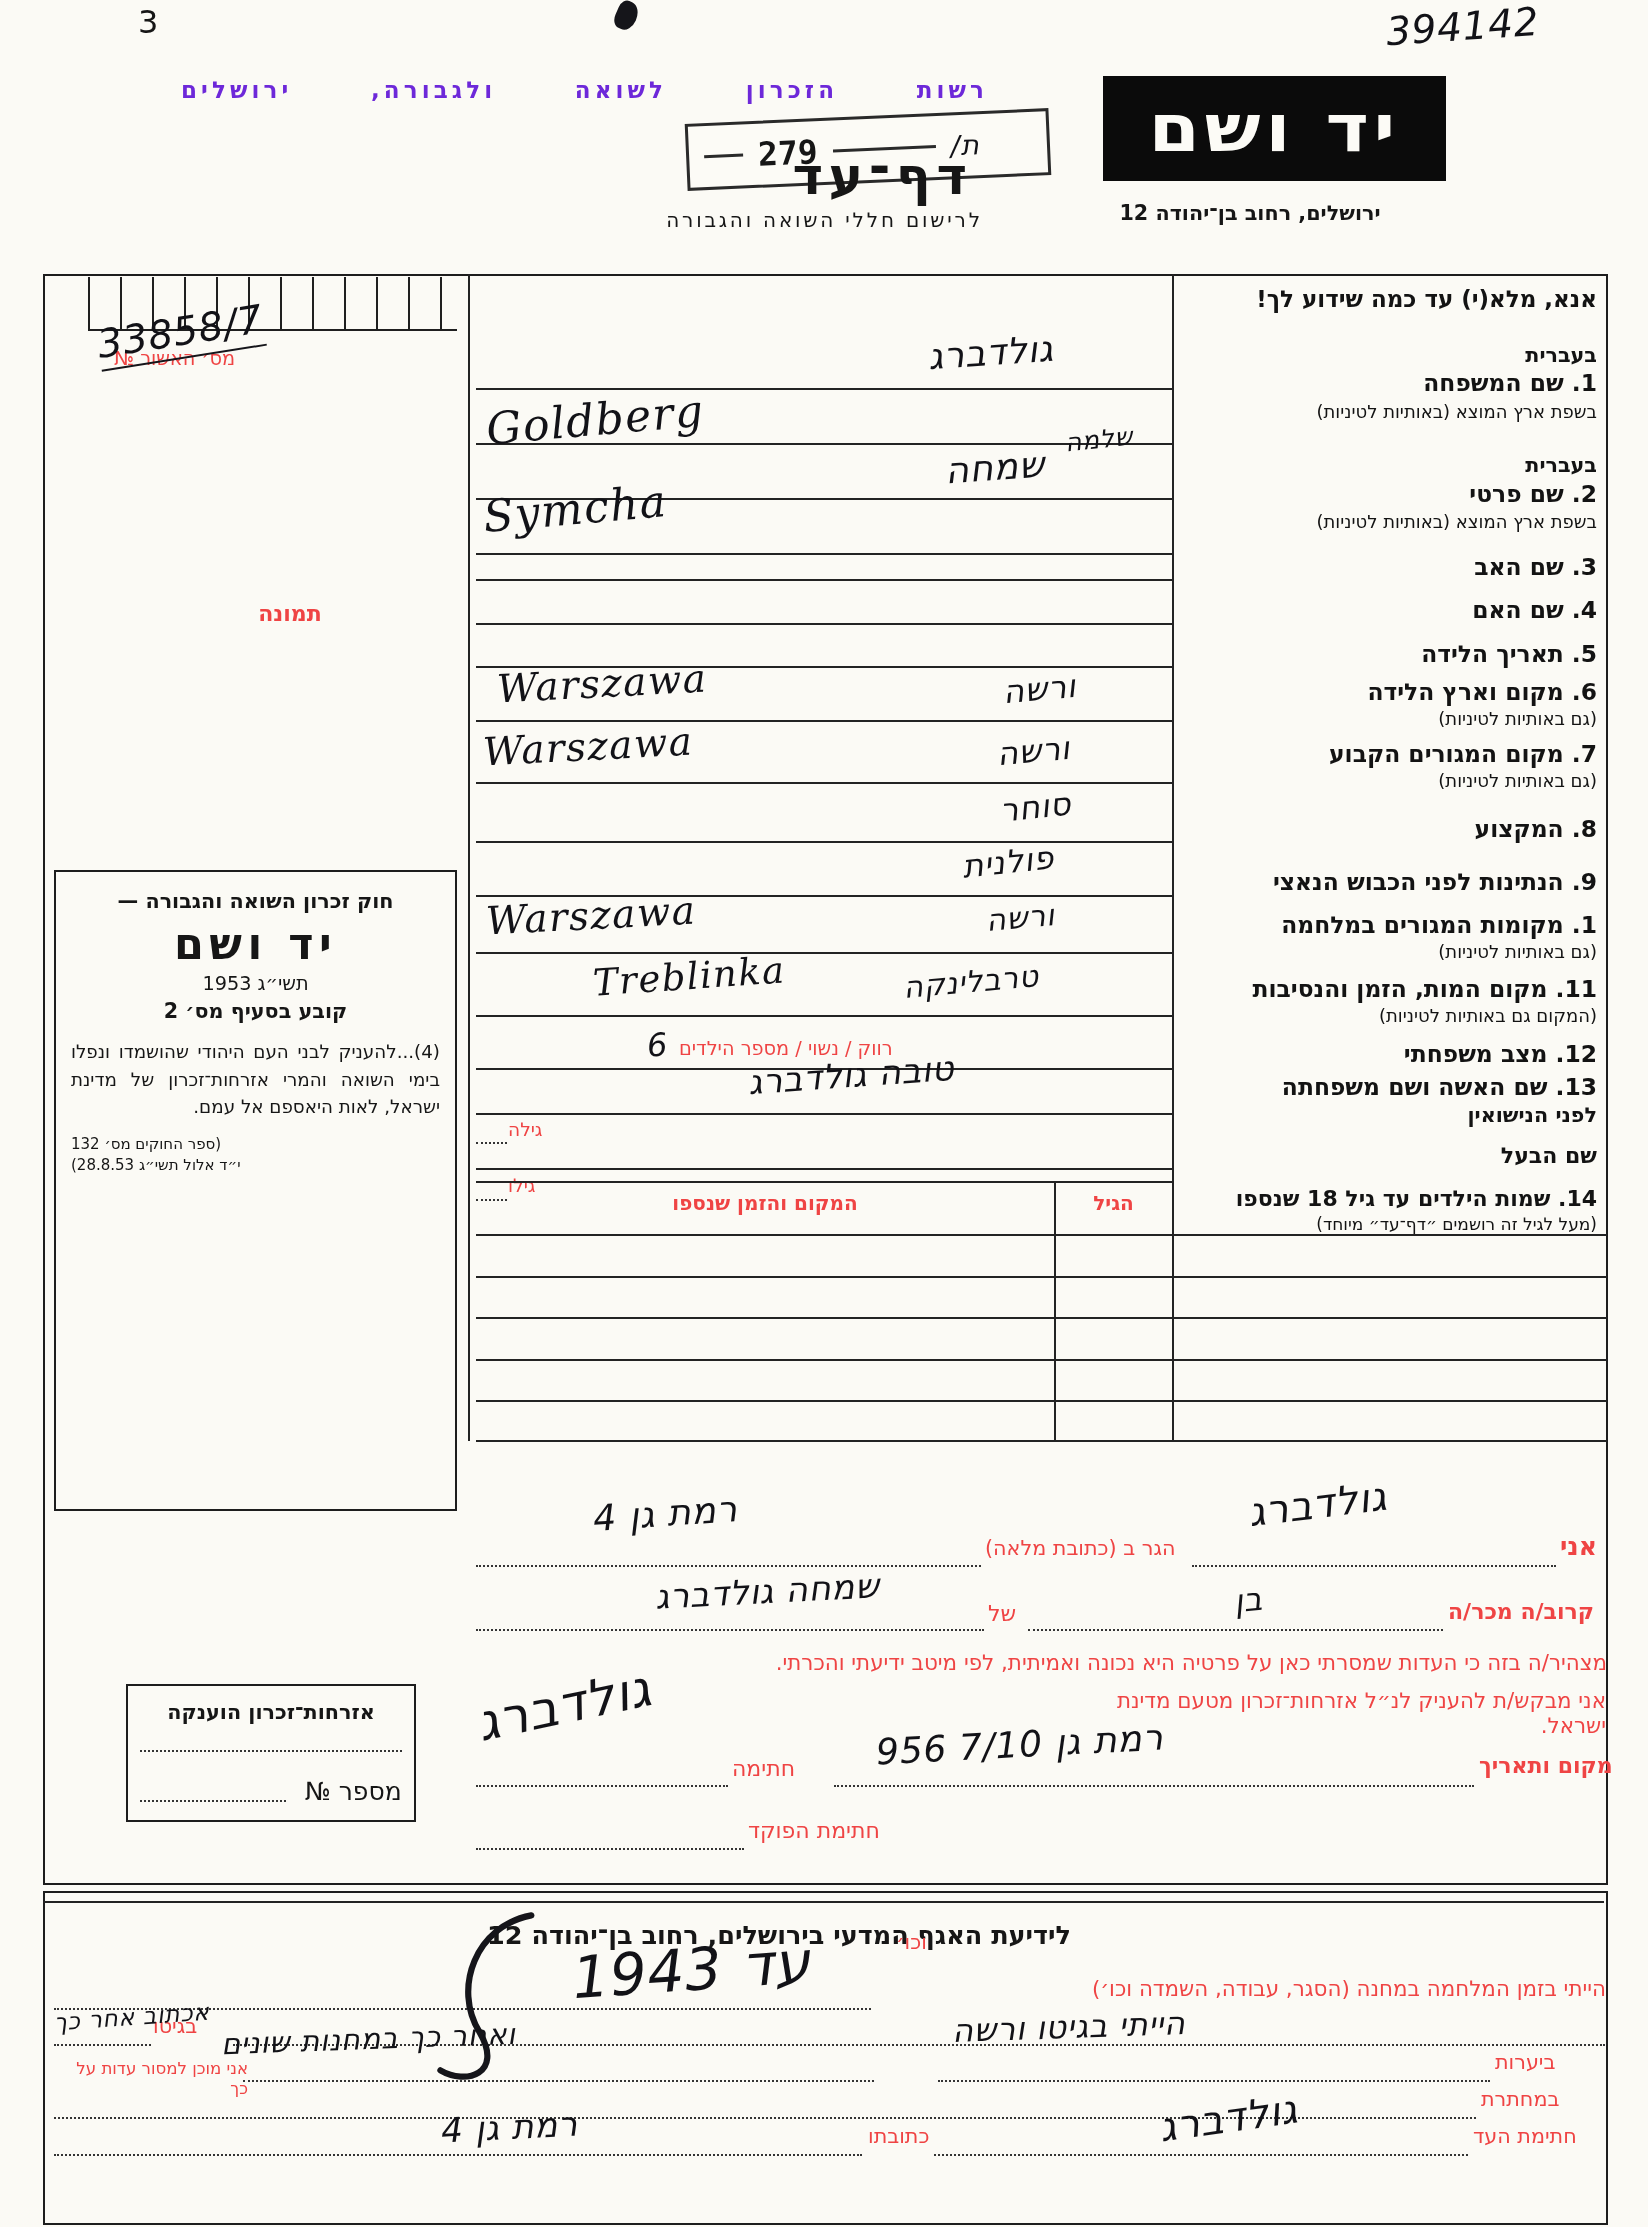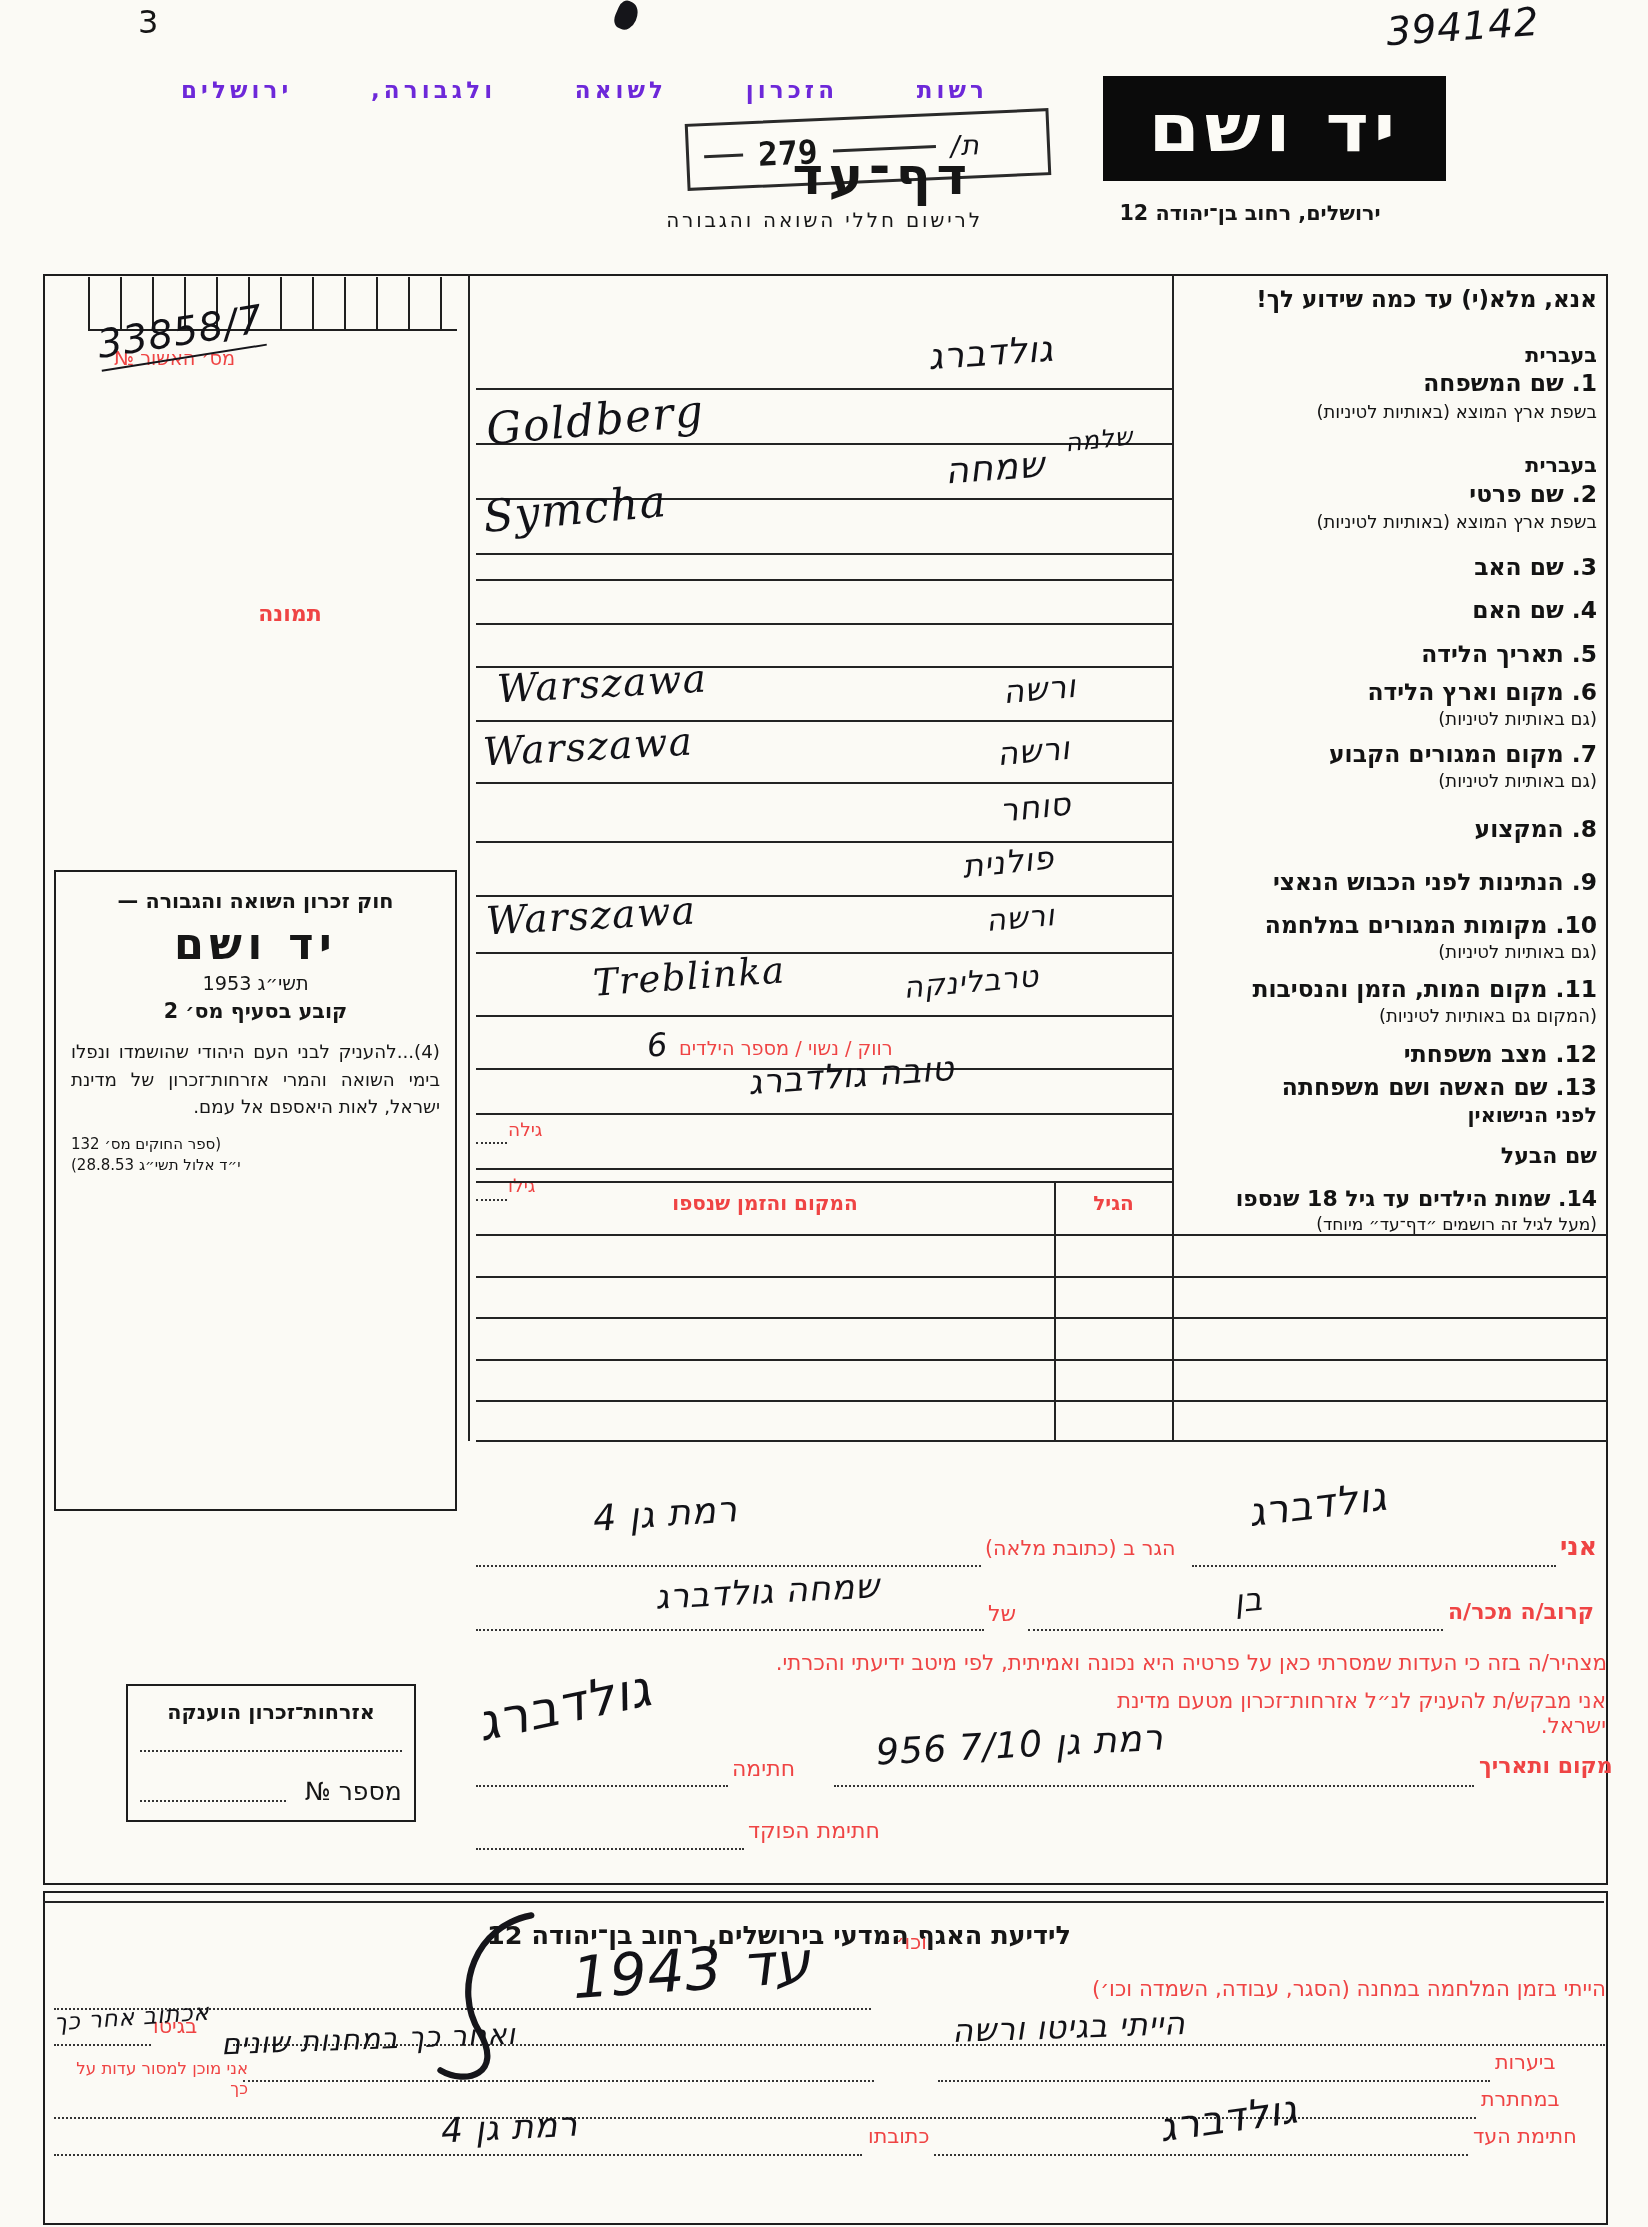--- a/index.html
+++ b/index.html
@@ -145,21 +145,21 @@
 
   <div class="lbl b" style="top:679px;font-size:23.4px;">6. מקום וארץ הלידה</div>
   <div class="lbl" style="top:708px;font-size:18px;">(גם באותיות לטיניות)</div>
 
   <div class="lbl b" style="top:741px;font-size:23.4px;">7. מקום המגורים הקבוע</div>
   <div class="lbl" style="top:770px;font-size:18px;">(גם באותיות לטיניות)</div>
 
   <div class="lbl b" style="top:816px;font-size:23.4px;">8. המקצוע</div>
   <div class="lbl b" style="top:869px;font-size:23.4px;">9. הנתינות לפני הכבוש הנאצי</div>
 
-  <div class="lbl b" style="top:912px;font-size:23.4px;">10. מקומות המגורים במלחמה</div>
+  <div class="lbl b" style="top:912px;font-size:23.4px;">1. מקומות המגורים במלחמה</div>
   <div class="lbl" style="top:941px;font-size:18px;">(גם באותיות לטיניות)</div>
 
   <div class="lbl b" style="top:976px;font-size:23.4px;">11. מקום המות, הזמן והנסיבות</div>
   <div class="lbl" style="top:1005px;font-size:18px;">(המקום גם באותיות לטיניות)</div>
 
   <div class="lbl b" style="top:1041px;font-size:23.4px;">12. מצב משפחתי</div>
 
   <div class="lbl b" style="top:1074px;font-size:23.4px;">13. שם האשה ושם משפחתה</div>
   <div class="lbl b" style="top:1103px;font-size:20.7px;">לפני הנישואין</div>
 

